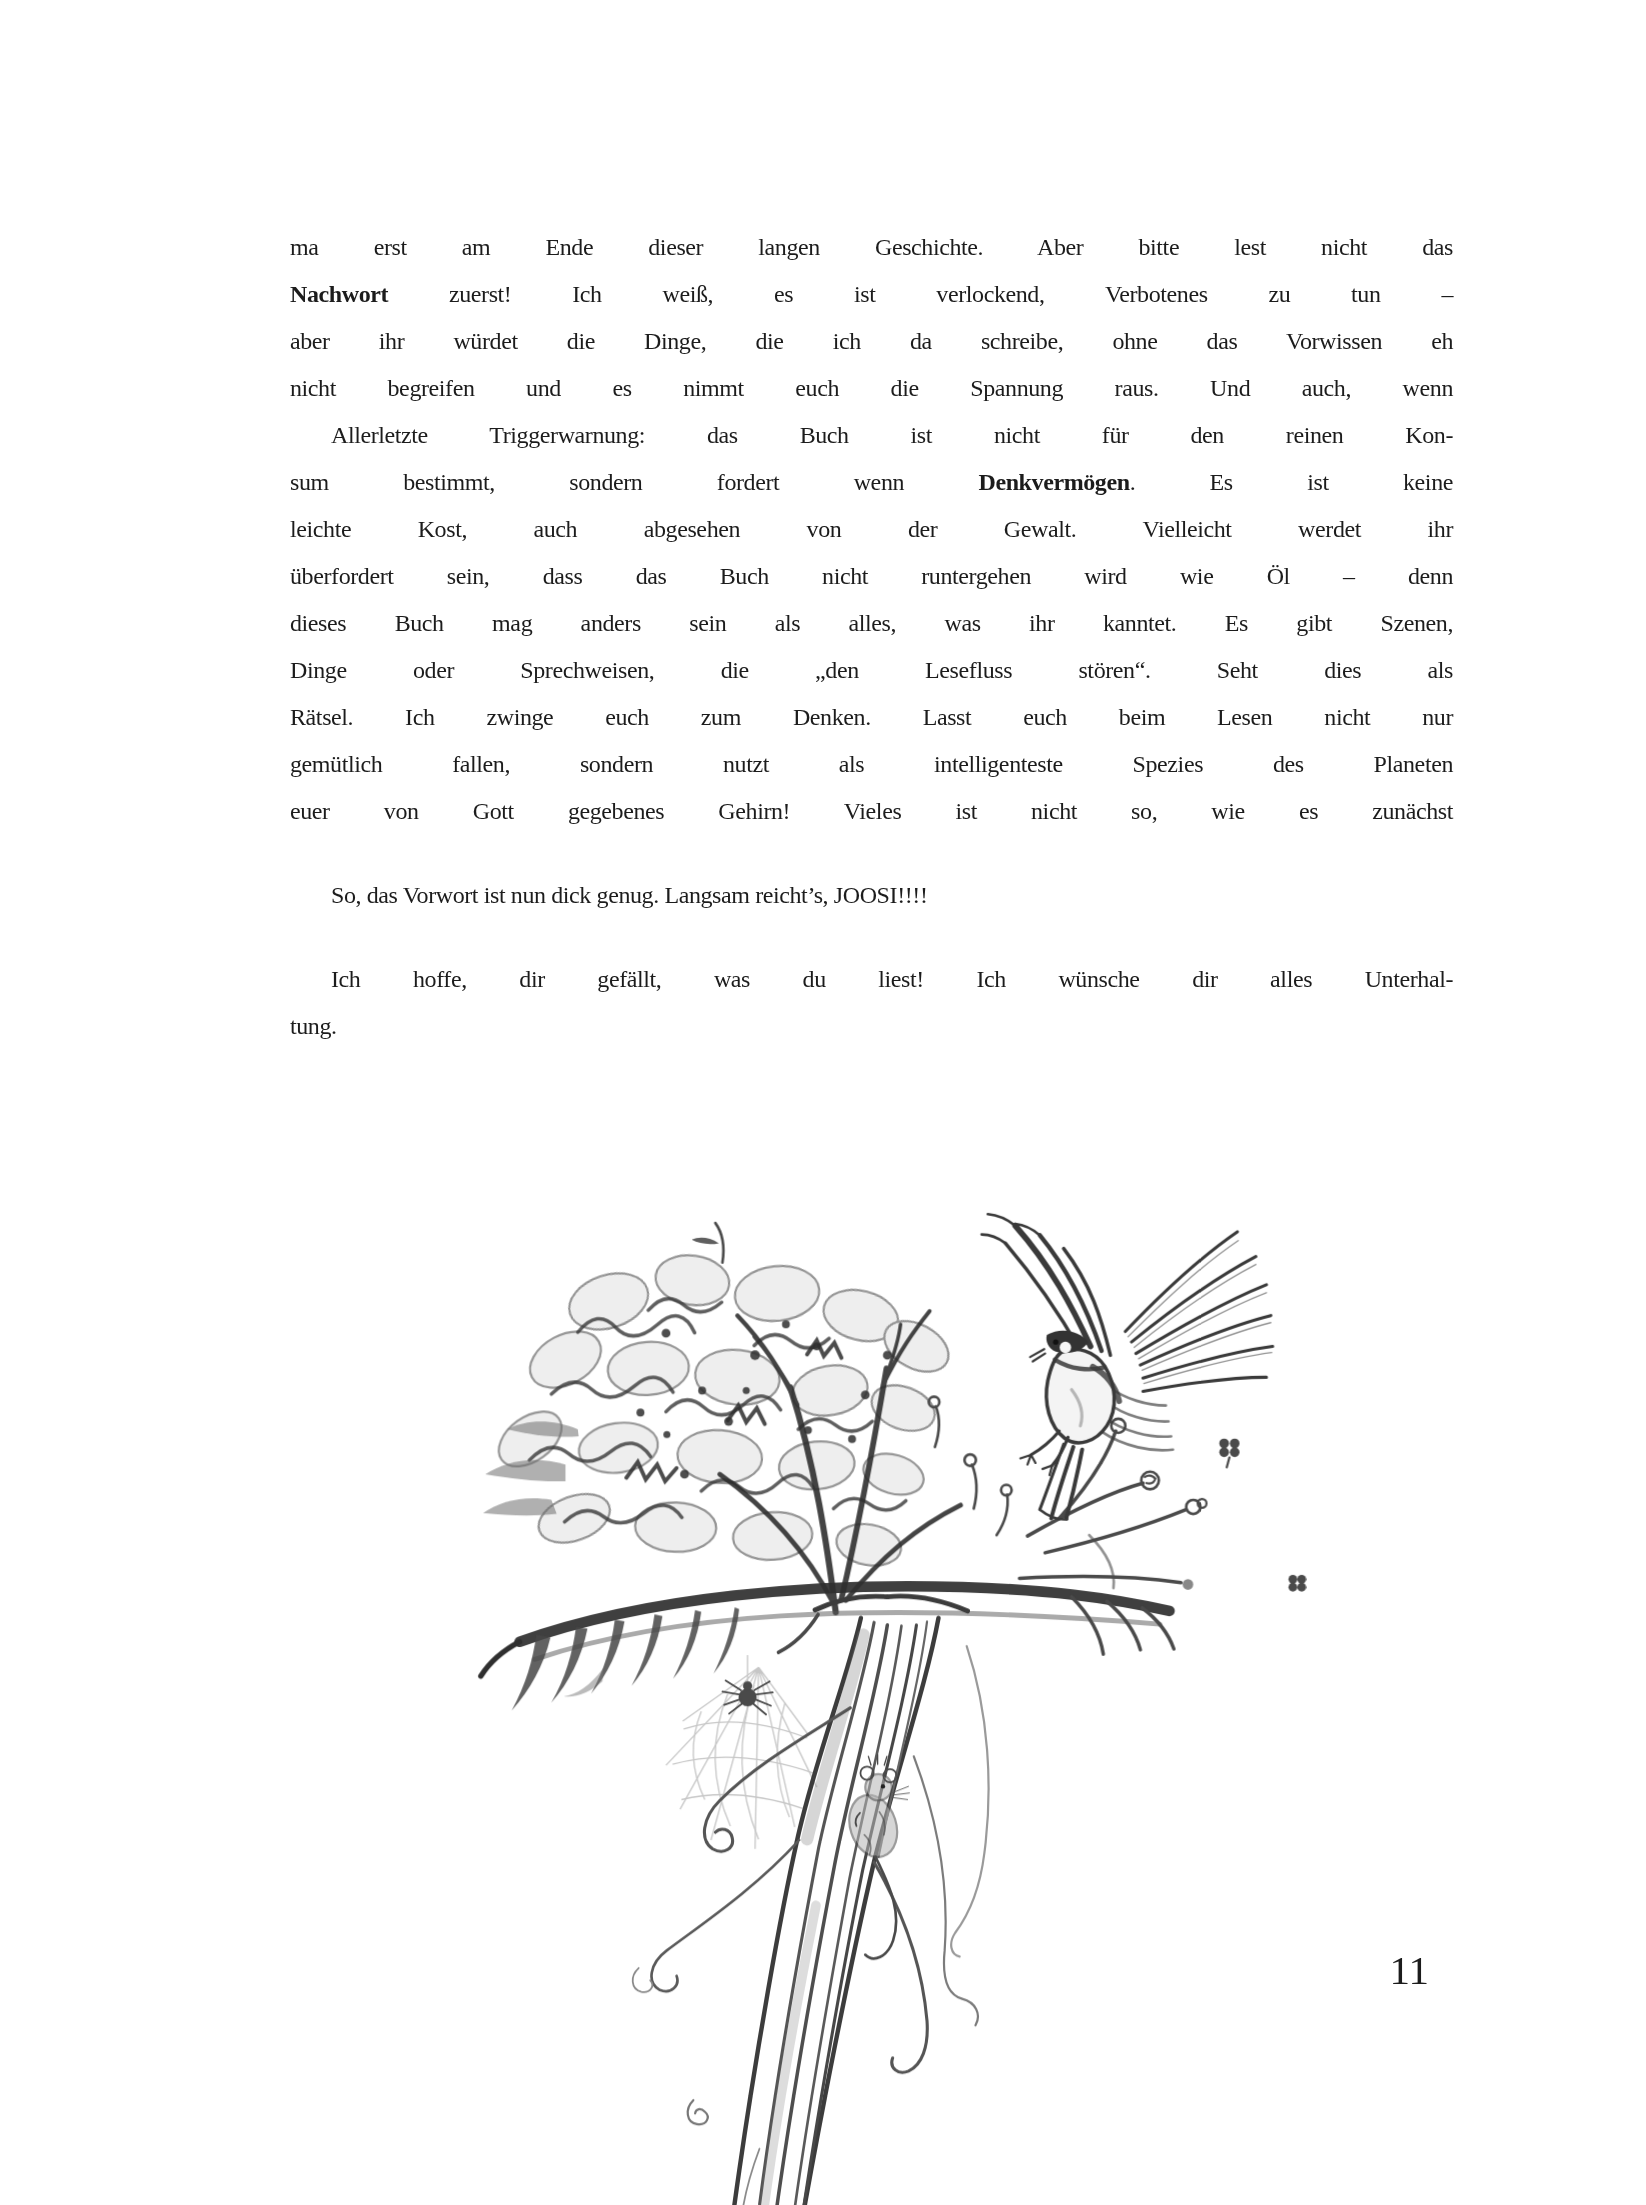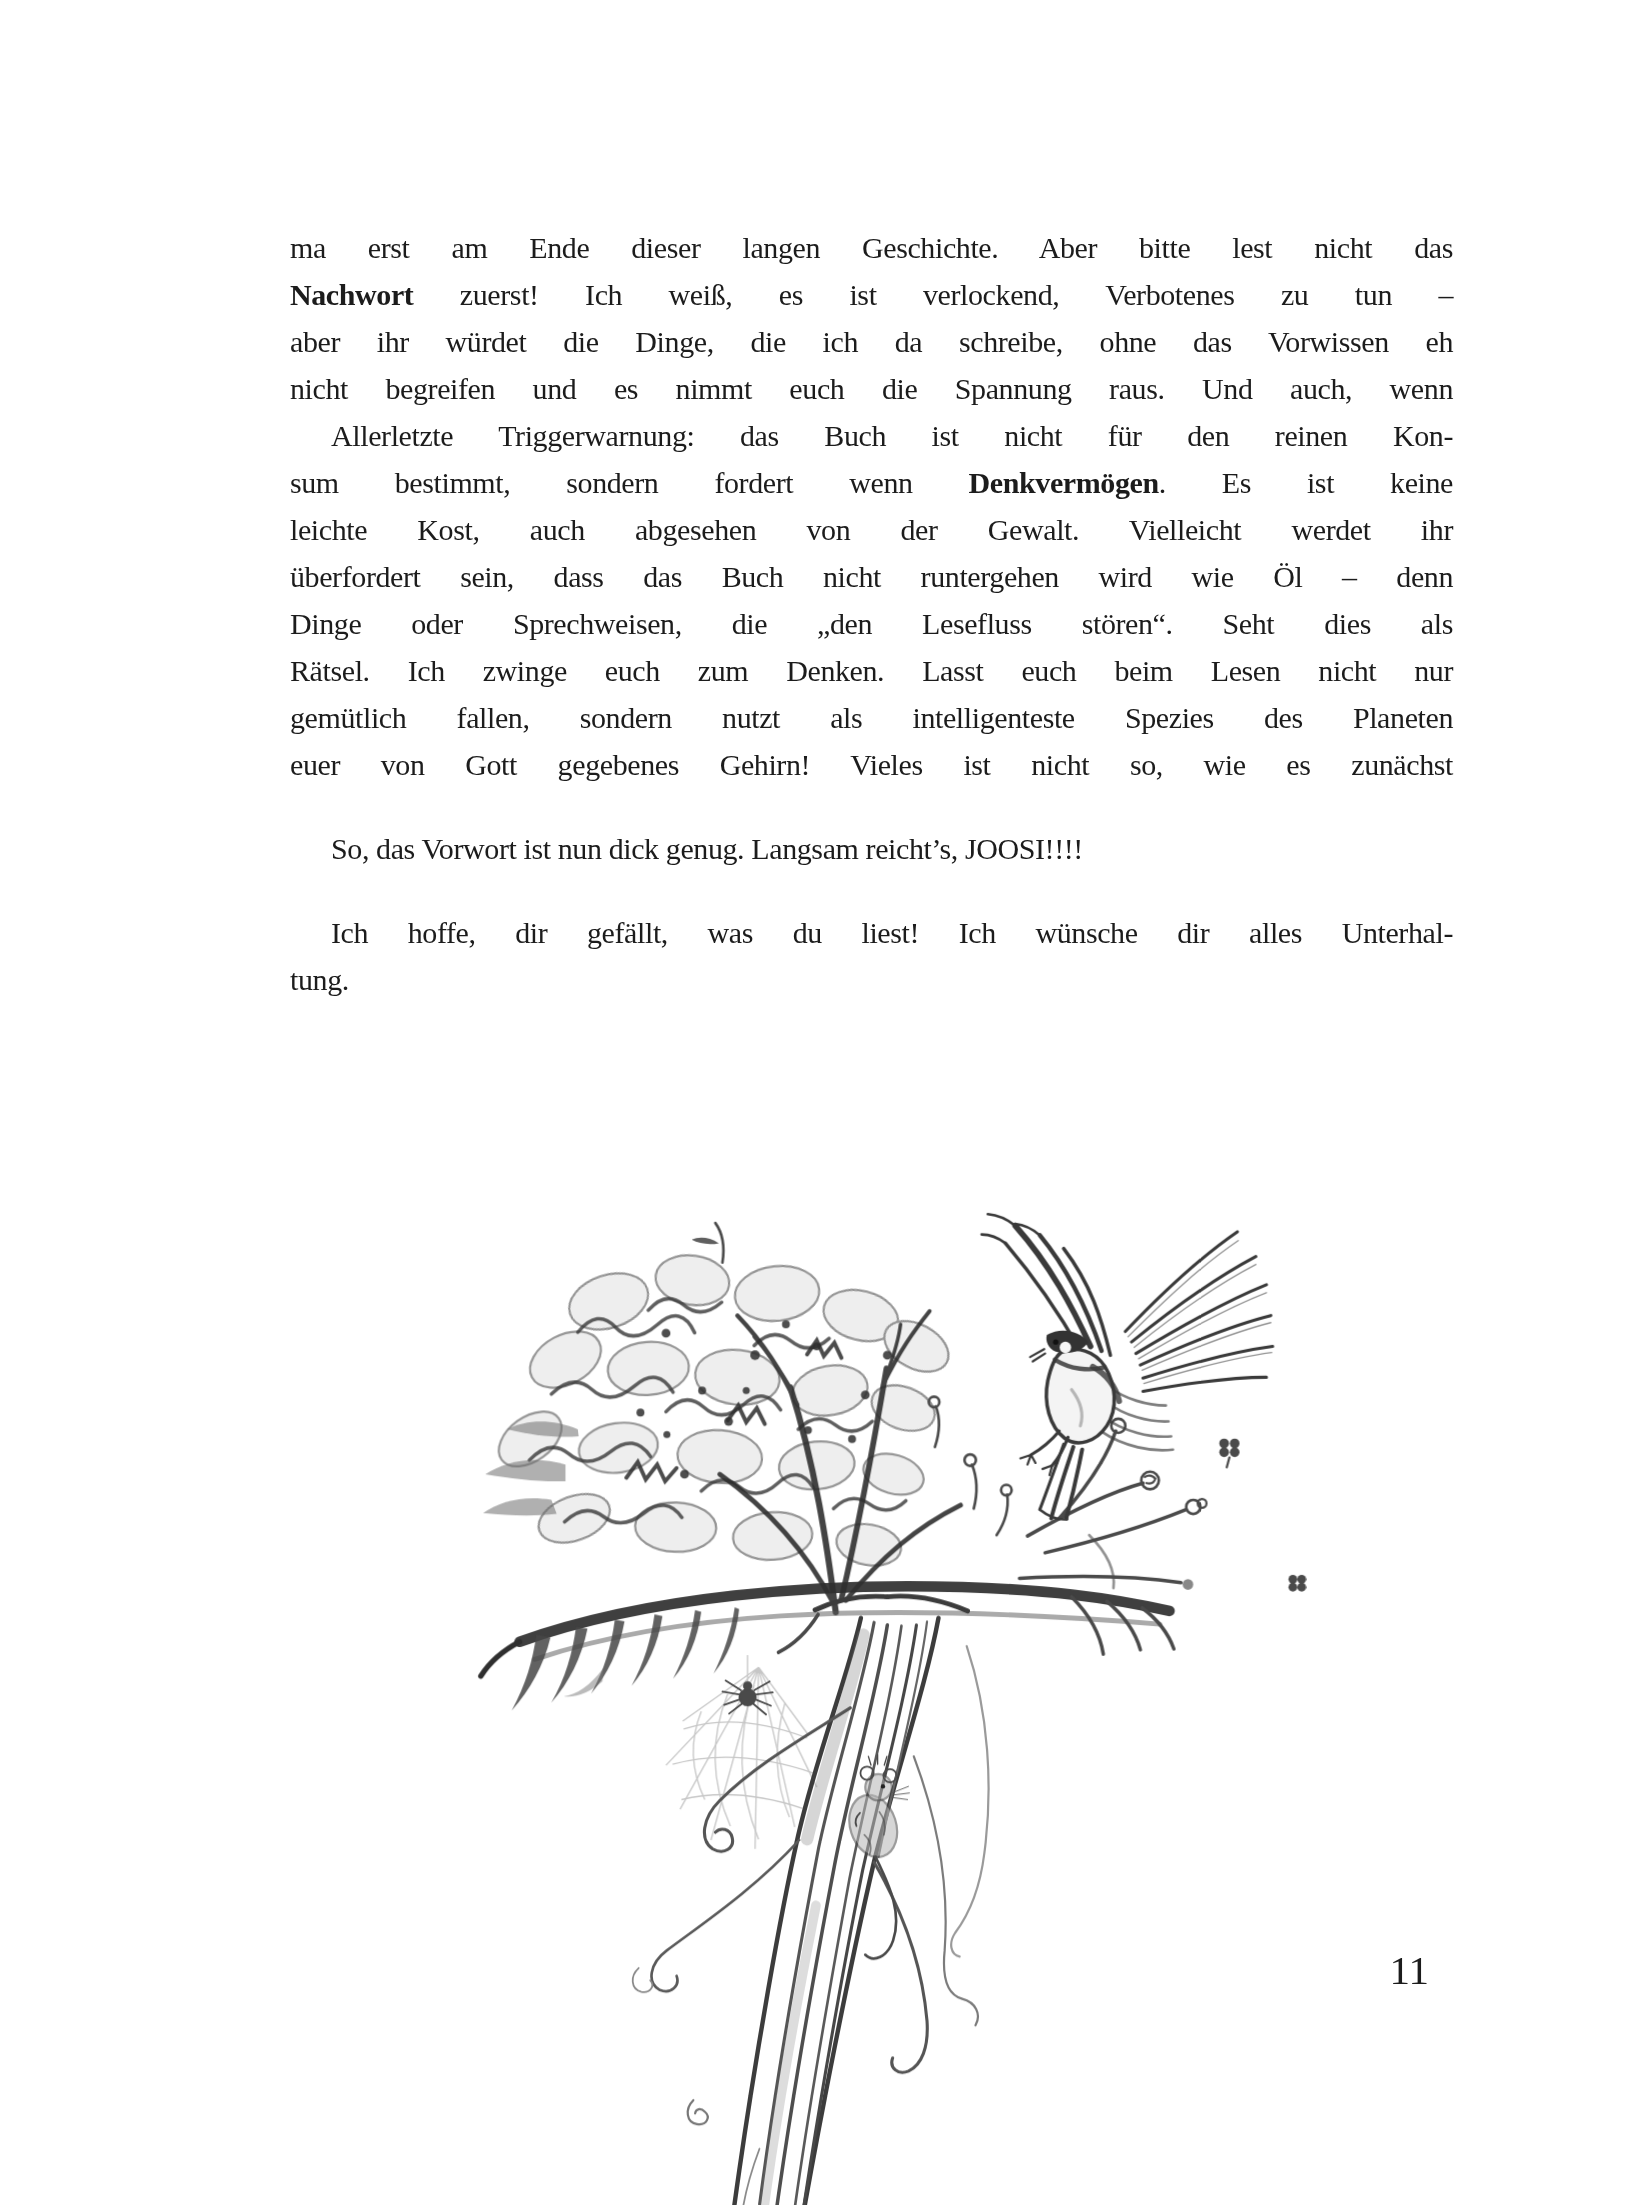--- a/index.html
+++ b/index.html
@@ -3,21 +3,21 @@
 <meta charset="utf-8">
 <style>
   html,body{margin:0;padding:0;}
   body{
     width:1646px;height:2292px;position:relative;overflow:hidden;
     background:#ffffff;color:#1c1c1c;
     font-family:"Liberation Serif", serif;
   }
   #text-block{
     position:absolute;left:290px;top:224px;width:1163px;
-    font-size:30px;line-height:47px;letter-spacing:-0.4px;
+    font-size:24px;line-height:47px;letter-spacing:-0.4px;
   }
   .line{white-space:nowrap;text-align:justify;text-align-last:justify;}
   .line.last{text-align-last:left;}
   .line.indent{text-indent:41px;}
   .para.space{margin-top:37px;}
   .b{font-weight:bold;}
   #page-number{
     position:absolute;left:1261px;top:1947px;width:168px;
     text-align:right;font-size:41px;line-height:47px;
   }
@@ -32,20 +32,21 @@
       <div class="line"><span>ma erst am Ende dieser langen Geschichte. Aber bitte lest nicht das</span></div>
       <div class="line"><span class="b">Nachwort</span><span> zuerst! Ich weiß, es ist verlockend, Verbotenes zu tun –</span></div>
       <div class="line"><span>aber ihr würdet die Dinge, die ich da schreibe, ohne das Vorwissen eh</span></div>
       <div class="line"><span>nicht begreifen und es nimmt euch die Spannung raus. Und auch, wenn</span></div>
     </div>
     <div class="para">
       <div class="line indent"><span>Allerletzte Triggerwarnung: das Buch ist nicht für den reinen Kon-</span></div>
       <div class="line"><span>sum bestimmt, sondern fordert wenn </span><span class="b">Denkvermögen</span><span>. Es ist keine</span></div>
       <div class="line"><span>leichte Kost, auch abgesehen von der Gewalt. Vielleicht werdet ihr</span></div>
       <div class="line"><span>überfordert sein, dass das Buch nicht runtergehen wird wie Öl – denn</span></div>
+      <div class="line"><span>dieses Buch mag anders sein als alles, was ihr kanntet. Es gibt Szenen,</span></div>
       <div class="line"><span>Dinge oder Sprechweisen, die „den Lesefluss stören“. Seht dies als</span></div>
       <div class="line"><span>Rätsel. Ich zwinge euch zum Denken. Lasst euch beim Lesen nicht nur</span></div>
       <div class="line"><span>gemütlich fallen, sondern nutzt als intelligenteste Spezies des Planeten</span></div>
       <div class="line"><span>euer von Gott gegebenes Gehirn! Vieles ist nicht so, wie es zunächst</span></div>
     </div>
     <div class="para space">
       <div class="line last indent"><span>So, das Vorwort ist nun dick genug. Langsam reicht’s, JOOSI!!!!</span></div>
     </div>
     <div class="para space">
       <div class="line indent"><span>Ich hoffe, dir gefällt, was du liest! Ich wünsche dir alles Unterhal-</span></div>

